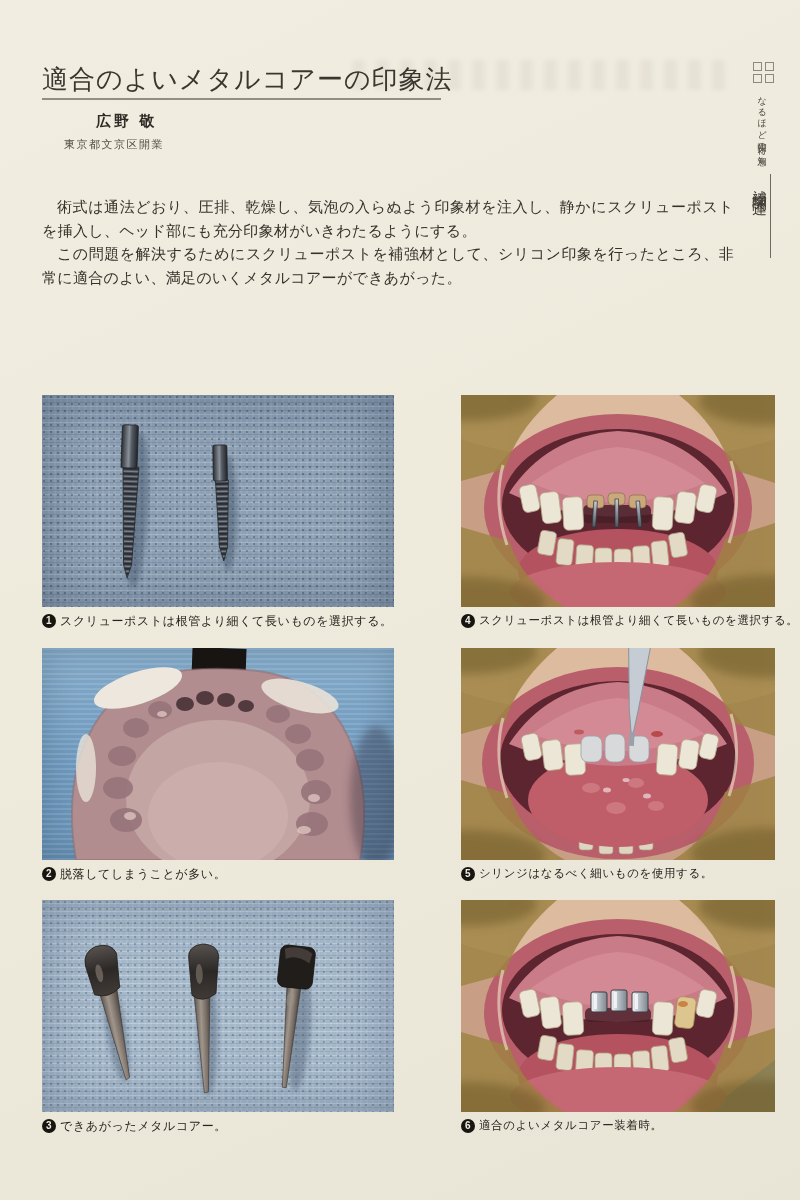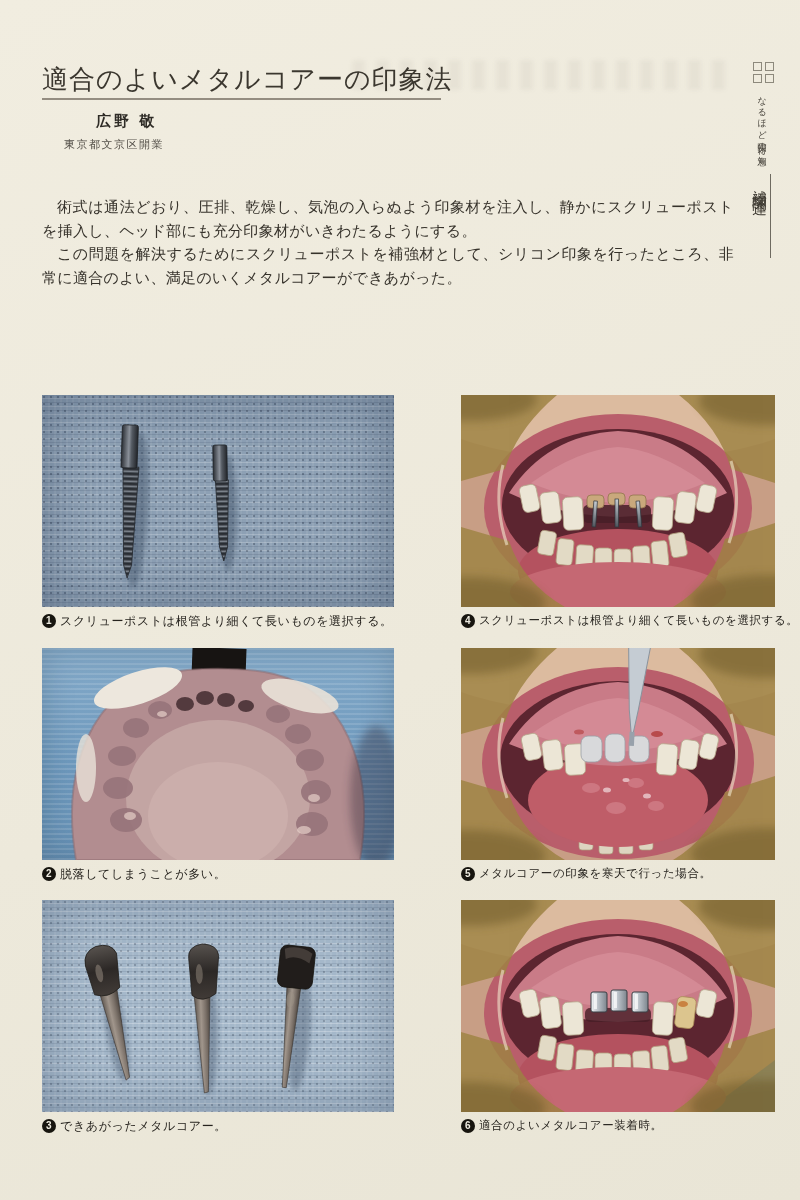--- a/index.html
+++ b/index.html
@@ -402,21 +402,21 @@
             <ellipse cx="306" cy="206" rx="76" ry="26"></ellipse>
         </g>
         <g fill="none" stroke="#f1e8cd" stroke-width="3" opacity="0.6">
           <path d="M42,70 Q32,108 46,150"></path>
             <path d="M270,66 Q282,106 268,148"></path>
         </g>
       </svg>
     </div>
     <figcaption class="cap">
       <span class="fig-num">5</span>
-      <span>メタルコアーの印象を寒天で行った場合。</span>
+      <span>シリンジはなるべく細いものを使用する。</span>
     </figcaption>
   </figure>
 
   <figure class="fig fig6">
     <div class="photo">
       <svg viewBox="0 0 314 212" preserveAspectRatio="none">
         <defs>
           <filter id="b6" x="-60%" y="-60%" width="220%" height="220%">
               <feGaussianBlur stdDeviation="5"></feGaussianBlur>
             </filter>

